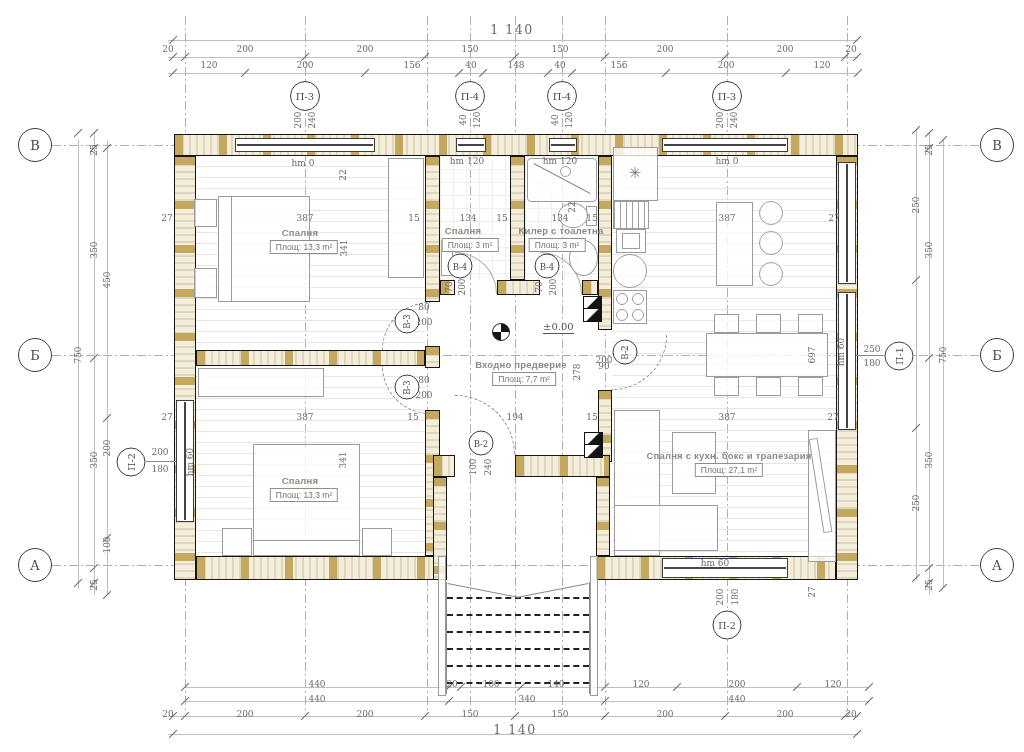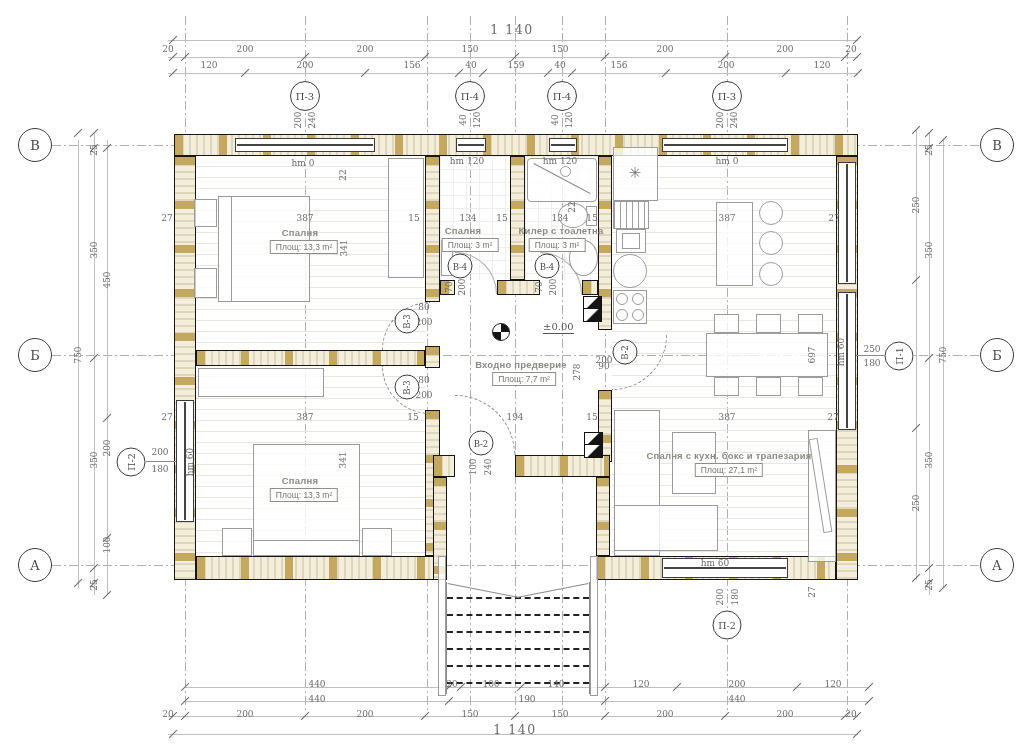--- a/index.html
+++ b/index.html
@@ -282,42 +282,42 @@
       <span class="dim" style="left: 365px; top: 49px;">200</span>
       <span class="dim" style="left: 470px; top: 49px;">150</span>
       <span class="dim" style="left: 560px; top: 49px;">150</span>
       <span class="dim" style="left: 665px; top: 49px;">200</span>
       <span class="dim" style="left: 785px; top: 49px;">200</span>
       <span class="dim" style="left: 851px; top: 49px;">20</span>
       <span class="dim" style="left: 209px; top: 65px;">120</span>
       <span class="dim" style="left: 305px; top: 65px;">200</span>
       <span class="dim" style="left: 412px; top: 65px;">156</span>
       <span class="dim" style="left: 471px; top: 65px;">40</span>
-      <span class="dim" style="left: 516px; top: 65px;">159</span>
+      <span class="dim" style="left: 516px; top: 65px;">148</span>
       <span class="dim" style="left: 560px; top: 65px;">40</span>
       <span class="dim" style="left: 619px; top: 65px;">156</span>
       <span class="dim" style="left: 726px; top: 65px;">200</span>
       <span class="dim" style="left: 822px; top: 65px;">120</span>
       <span class="dim v" style="left: 298px; top: 120px;">200</span>
       <span class="dim v" style="left: 312px; top: 120px;">240</span>
       <span class="dim v" style="left: 463px; top: 120px;">40</span>
       <span class="dim v" style="left: 477px; top: 120px;">120</span>
       <span class="dim v" style="left: 555px; top: 120px;">40</span>
       <span class="dim v" style="left: 569px; top: 120px;">120</span>
       <span class="dim v" style="left: 720px; top: 120px;">200</span>
       <span class="dim v" style="left: 734px; top: 120px;">240</span>
       <span class="dim" style="left: 317px; top: 684px;">440</span>
       <span class="dim" style="left: 452px; top: 684px;">20</span>
       <span class="dim" style="left: 491px; top: 684px;">100</span>
       <span class="dim" style="left: 556px; top: 684px;">140</span>
       <span class="dim" style="left: 641px; top: 684px;">120</span>
       <span class="dim" style="left: 737px; top: 684px;">200</span>
       <span class="dim" style="left: 833px; top: 684px;">120</span>
       <span class="dim" style="left: 317px; top: 699px;">440</span>
-      <span class="dim" style="left: 527px; top: 699px;">190</span>
+      <span class="dim" style="left: 527px; top: 699px;">340</span>
       <span class="dim" style="left: 737px; top: 699px;">440</span>
       <span class="dim" style="left: 168px; top: 714px;">20</span>
       <span class="dim" style="left: 245px; top: 714px;">200</span>
       <span class="dim" style="left: 365px; top: 714px;">200</span>
       <span class="dim" style="left: 470px; top: 714px;">150</span>
       <span class="dim" style="left: 560px; top: 714px;">150</span>
       <span class="dim" style="left: 665px; top: 714px;">200</span>
       <span class="dim" style="left: 785px; top: 714px;">200</span>
       <span class="dim" style="left: 851px; top: 714px;">20</span>
       <span class="dim big" style="left: 515px; top: 730px;">1 140</span>

